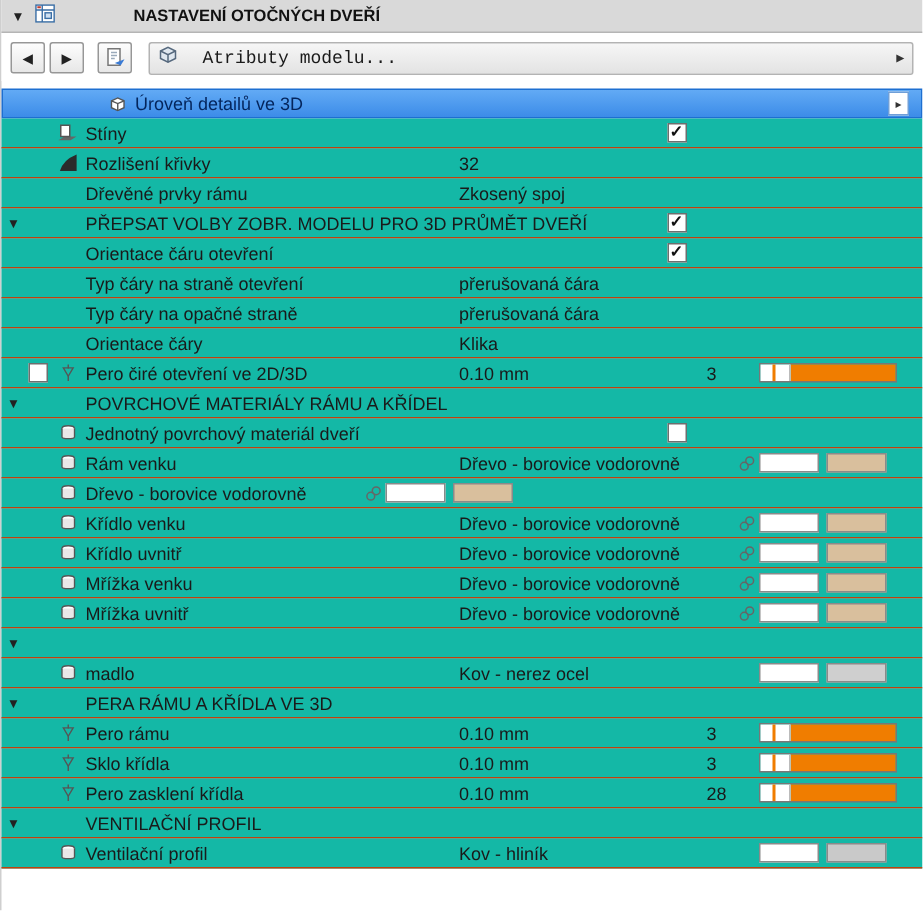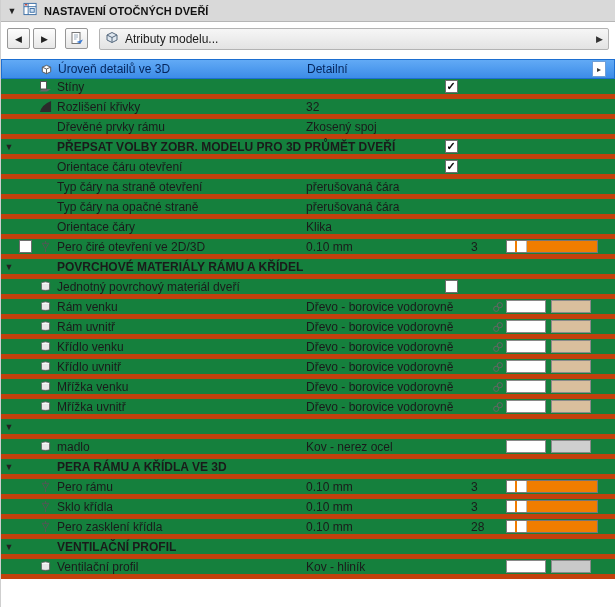--- a/index.html
+++ b/index.html
@@ -5,33 +5,33 @@
   html,body{margin:0;padding:0;}
   body{
     width:615px;height:607px;overflow:hidden;background:#fff;
     font-family:"Liberation Sans",sans-serif;font-size:12px;color:#1a1a1a;
     --pen:#f07d00;--sel1:#62aaf5;--sel2:#3c8ce8;--selb:#1d6fd1;
   }
   .panel{width:615px;height:607px;border-left:1px solid #cfcfcf;box-sizing:border-box;}
   
   .header{height:22px;background:#d9d9d9;border-bottom:1px solid #b5b5b5;display:flex;align-items:center;gap:6px;padding:0 6px;box-sizing:border-box;}
   .tri{font-size:9px;color:#222;width:10px;text-align:center;}
-  .title{font-weight:bold;font-size:11px;color:#111;}
+  .title{font-weight:bold;font-size:11px;color:#111;margin-left:45px;}
   
   .toolbar{height:32px;display:flex;align-items:center;padding:5px 6px 4px 6px;gap:3px;box-sizing:border-box;background:#fff;}
   .tb-btn{width:23px;height:21px;border:1px solid #979797;background:linear-gradient(#fdfdfd,#e7e7e7);display:flex;align-items:center;justify-content:center;padding:0;border-radius:2px;}
   .tb-btn span{font-size:9px;color:#222;}
-  .strip{flex:1;height:22px;margin-left:8px;border:1px solid #b3b3b3;background:linear-gradient(#f6f6f6,#e3e3e3);display:flex;align-items:center;gap:6px;padding:0 5px;box-sizing:border-box;border-radius:2px;}
+  .strip{flex:1;height:22px;margin-left:8px;border:1px solid #b3b3b3;background:linear-gradient(#f6f6f6,#e3e3e3);display:flex;align-items:center;gap:16px;padding:0 5px;box-sizing:border-box;border-radius:2px;font-family:Liberation Mono, monospace;}
   .strip-label{font-size:12px;color:#1a1a1a;}
   .strip-arrow{margin-left:auto;font-size:9px;color:#333;}
   
   .table{margin-top:5px;}
-  .row{height:20px;display:flex;align-items:center;box-sizing:border-box;border-bottom:5px solid #c2410c;background:#15803d;}
-  .row.section .c-label{font-weight:bold;}
-  .row.selected{background:linear-gradient(var(--sel1),var(--sel2));border:1px solid var(--selb);color:#04255c;}
+  .row{height:20px;display:flex;align-items:center;box-sizing:border-box;border-bottom:1px solid #c2410c;background:#14b8a6;}
+  .row.section .c-label{font-weight:normal;}
+  .row.selected{background:linear-gradient(var(--sel1),var(--sel2));border:1px solid var(--selb);color:#04255c;padding-left:32px;}
   .c-gut{width:16px;flex:none;text-align:center;font-size:9px;color:#222;}
   .c-pre{width:16px;flex:none;display:flex;align-items:center;justify-content:center;}
   .c-ico{width:24px;flex:none;display:flex;align-items:center;justify-content:center;}
   .c-label{width:249px;flex:none;white-space:nowrap;overflow:visible;}
   .c-val{width:133px;flex:none;white-space:nowrap;}
   .c-chk{width:24px;flex:none;display:flex;align-items:center;justify-content:center;}
   .c-num{width:26px;flex:none;box-sizing:border-box;padding-left:8px;}
   .c-link{width:17px;flex:none;display:flex;align-items:center;justify-content:center;}
   .c-tail{flex:1;display:flex;align-items:center;gap:5px;padding-right:8px;}
   .cb{width:13px;height:13px;box-sizing:border-box;border:1px solid #6e6e6e;background:#fff;font-size:11px;line-height:11px;text-align:center;color:#111;font-weight:bold;}
@@ -91,21 +91,20 @@
       <div class="row selected">
         <div class="c-gut"></div>
         <div class="c-pre"></div>
         <div class="c-ico">
           <svg width="13" height="13" viewBox="0 0 14 14">
             <path d="M2.5 4.5 L7 2.5 L11.5 4.5 L11.5 9.5 L7 11.5 L2.5 9.5 Z" fill="#fff" stroke="#555"></path>
             <path d="M2.5 4.5 L7 6.5 L11.5 4.5 M7 6.5 V11.5" fill="none" stroke="#555"></path>
           </svg>
         </div>
         <div class="c-label">Úroveň detailů ve 3D</div>
-        <div class="c-val">Detailní</div>
         <div class="c-chk"></div>
         <div class="c-num"></div>
         <div class="c-link"></div>
         <div class="c-tail">
           <div class="dd">▸</div>
         </div>
       </div>
       <div class="row">
         <div class="c-gut"></div>
         <div class="c-pre"></div>
@@ -290,21 +289,20 @@
       </div>
       <div class="row">
         <div class="c-gut"></div>
         <div class="c-pre"></div>
         <div class="c-ico">
           <svg width="13" height="13" viewBox="0 0 14 14">
             <ellipse cx="7" cy="4" rx="4.5" ry="2" fill="#fff" stroke="#555"></ellipse>
             <path d="M2.5 4 V10 C2.5 11.6 11.5 11.6 11.5 10 V4" fill="#e8e8e8" stroke="#555"></path>
           </svg>
         </div>
-        <div class="c-label">Rám uvnitř</div>
         <div class="c-val">Dřevo - borovice vodorovně</div>
         <div class="c-chk"></div>
         <div class="c-num"></div>
         <div class="c-link">
           <svg width="12" height="12" viewBox="0 0 12 12">
             <circle cx="4.2" cy="7.8" r="2.6" fill="none" stroke="#666"></circle>
             <circle cx="7.8" cy="4.2" r="2.6" fill="none" stroke="#666"></circle>
           </svg>
         </div>
         <div class="c-tail">

